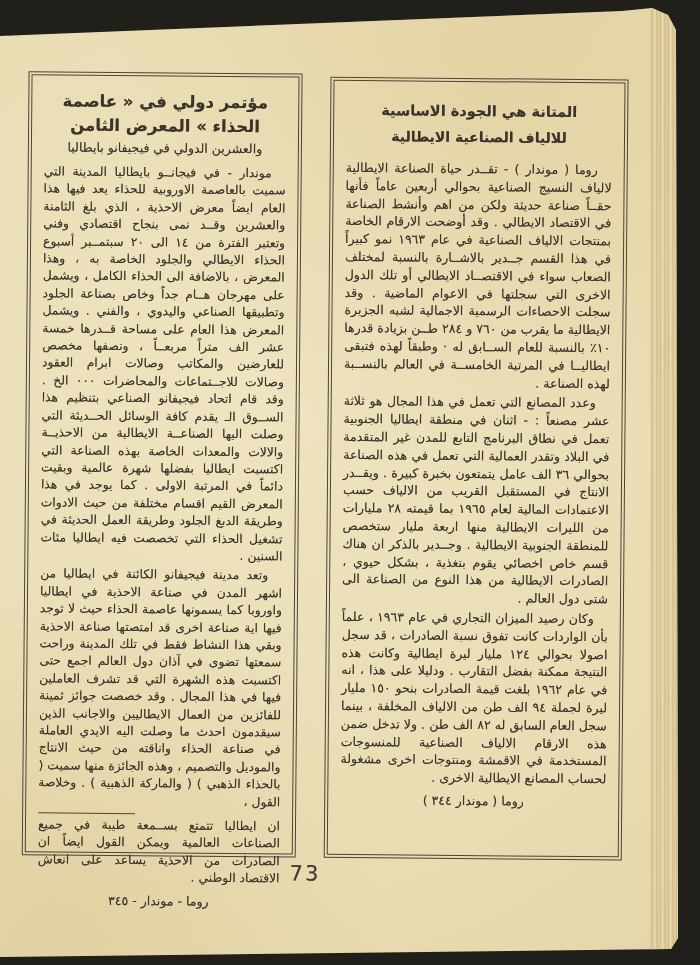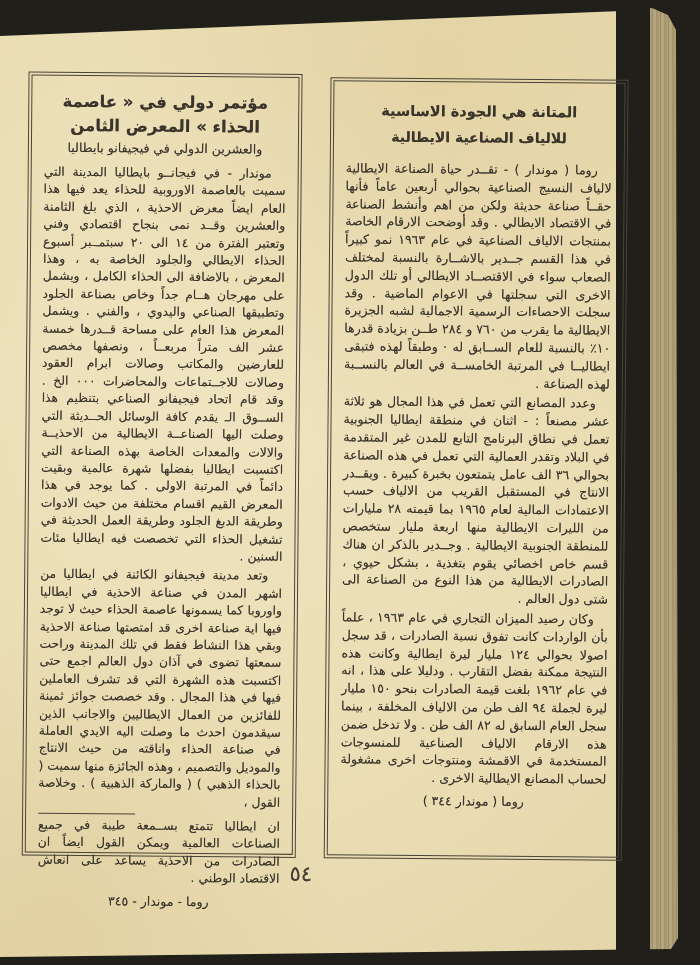--- a/index.html
+++ b/index.html
@@ -2,21 +2,21 @@
 <html lang="ar"><head>
 <meta charset="utf-8">
 <style>
   html, body {
     margin: 0; padding: 0;
     width: 700px; height: 965px;
     overflow: hidden;
     background: #211f19;
     font-family: "DejaVu Sans", sans-serif;
   }
-  .stage { position: relative; width: 616px; height: 965px; border-radius: 7px; }
+  .stage { position: relative; width: 700px; height: 965px; border-radius: 7px; }
 
   
   .paper {
     position: absolute; inset: 0;
     background:
       radial-gradient(120% 90% at 70% 8%, rgba(200,170,100,0.20), transparent 45%),
       radial-gradient(90% 70% at 10% 95%, rgba(185,155,85,0.14), transparent 50%),
       radial-gradient(130% 95% at 35% 40%, #efe4c0 0%, #e9dcb2 55%, #e0d1a4 100%);
     clip-path: polygon(0 36px, 622px 11px, 652px 8px, 668px 15px, 676px 30px,
                        678px 938px, 671px 949px, 0 957px);
@@ -101,16 +101,16 @@
 
       <div class="article right">
         <div class="title-main">المتانة هي الجودة الاساسية</div>
         <div class="title-sub">للالياف الصناعية الايطالية</div>
         <p class="body-text indent">روما ( موندار ) - تقــدر حياة الصناعة الايطالية لالياف النسيج الصناعية بحوالي أربعين عاماً فأنها حقــاً صناعة حديثة ولكن من اهم وأنشط الصناعة في الاقتصاد الايطالي . وقد أوضحت الارقام الخاصة بمنتجات الالياف الصناعية في عام ١٩٦٣ نمو كبيراً في هذا القسم جــدير بالاشــارة بالنسبة لمختلف الصعاب سواء في الاقتصــاد الايطالي أو تلك الدول الاخرى التي سجلتها في الاعوام الماضية . وقد سجلت الاحصاءات الرسمية الاجمالية لشبه الجزيرة الايطالية ما يقرب من ٧٦٠ و ٢٨٤ طــن بزيادة قدرها ١٠٪ بالنسبة للعام الســابق له · وطبقاً لهذه فتبقى ايطاليــا في المرتبة الخامســة في العالم بالنســبة لهذه الصناعة .</p>
         <p class="body-text indent">وعدد المصانع التي تعمل في هذا المجال هو ثلاثة عشر مصنعاً : - اثنان في منطقة ايطاليا الجنوبية تعمل في نطاق البرنامج التابع للمدن غير المتقدمة في البلاد وتقدر العمالية التي تعمل في هذه الصناعة بحوالي ٣٦ الف عامل يتمتعون بخبرة كبيرة . ويقــدر الانتاج في المستقبل القريب من الالياف حسب الاعتمادات المالية لعام ١٩٦٥ بما قيمته ٢٨ مليارات من الليرات الايطالية منها اربعة مليار ستخصص للمنطقة الجنوبية الايطالية . وجــدير بالذكر ان هناك قسم خاص اخصائي يقوم بتغذية ، بشكل حيوي ، الصادرات الايطالية من هذا النوع من الصناعة الى شتى دول العالم .</p>
         <p class="body-text indent">وكان رصيد الميزان التجاري في عام ١٩٦٣ ، علماً بأن الواردات كانت تفوق نسبة الصادرات ، قد سجل اصولا بحوالي ١٢٤ مليار ليرة ايطالية  وكانت هذه النتيجة ممكنة بفضل التقارب . ودليلا على هذا ، انه في عام ١٩٦٢ بلغت قيمة الصادرات بنحو ١٥٠ مليار ليرة لجملة ٩٤ الف طن من الالياف المخلفة ، بينما سجل العام السابق له ٨٢ الف طن . ولا تدخل ضمن هذه الارقام الالياف الصناعية للمنسوجات المستخدمة في الاقمشة ومنتوجات اخرى مشغولة لحساب المصانع الايطالية الاخرى .</p>
         <div class="signoff">روما ( موندار ٣٤٤ )</div>
       </div>
 
-      <div class="page-number">٥٤</div>
+      <div class="page-number">73</div>
     </div>
   </div>
 </div>
 
 </body></html>

